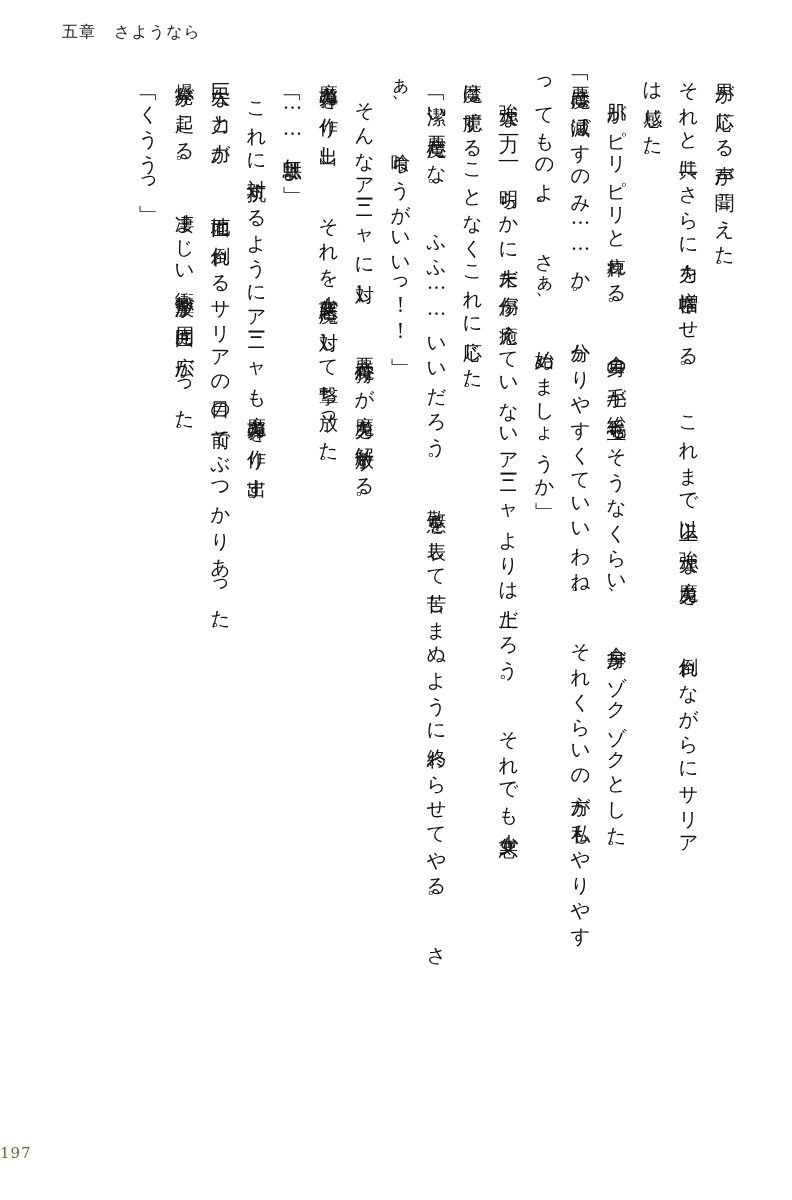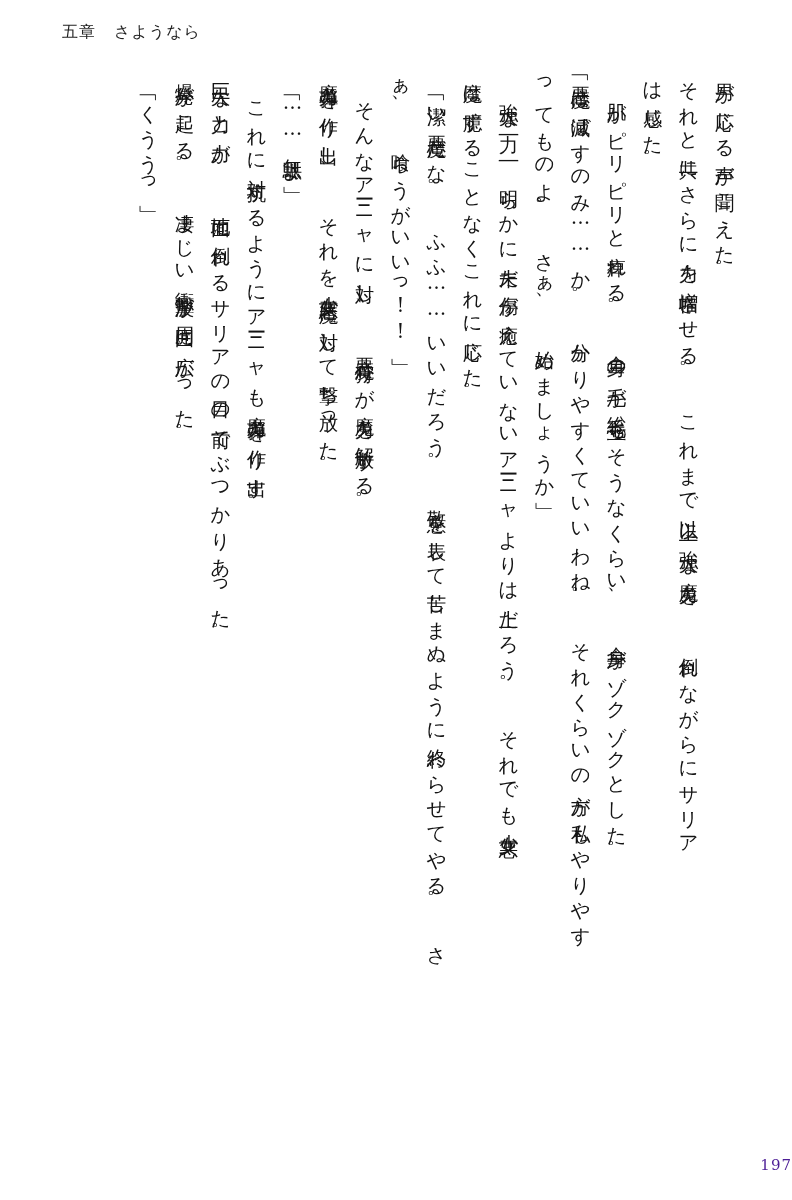--- a/index.html
+++ b/index.html
@@ -66,26 +66,26 @@
   }
 
   
   .vcol.indent {
     padding-top: 20px;
     height: 1038px;
   }
 
   .page-number {
     position: absolute;
-    bottom: 14px;
+    bottom: 26px;
     left: 0;
     right: 0;
-    text-align: right;
+    text-align: left;
     font-size: 15px;
-    color: #4c1d95;
+    color: #4d7c0f;
     letter-spacing: 1px;
   }
 </style>
 </head>
 <body>
 
 <div class="page">
 
   <div class="running-head">
     <span class="chap-num">五章</span><span>さようなら</span>

